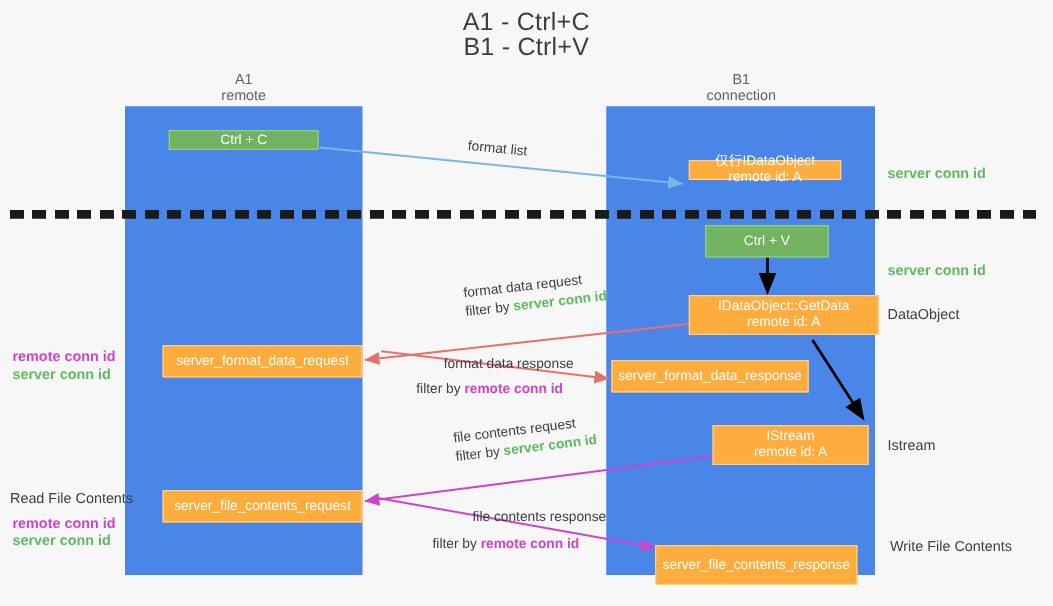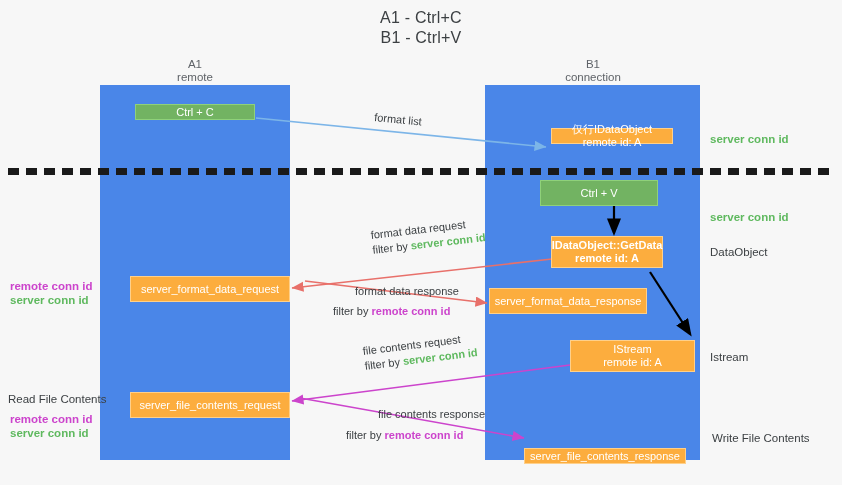--- a/index.html
+++ b/index.html
@@ -20,21 +20,21 @@
     inset: 0;
     background: #f7f7f7;
   }
   
   .title {
     position: absolute;
     left: 0;
     right: 0;
     top: 8px;
     text-align: center;
-    font-size: 16px;
+    font-size: 20px;
     color: #3c4043;
     line-height: 20px;
     letter-spacing: .2px;
   }
   .title div { white-space: nowrap; }
 
   
   .col-head {
     position: absolute;
     text-align: center;
@@ -171,25 +171,25 @@
 
   <div class="node green" style="left:135px; top:104px; width:120px; height:16px;">
     <span class="ln">Ctrl + C</span>
   </div>
 
   <div class="node orange" style="left:551px; top:128px; width:122px; height:16px;">
     <span class="ln">仅行IDataObject</span>
     <span class="ln">remote id: A</span>
   </div>
 
-  <div class="node green" style="left:540px; top:180px; width:118px; height:26px;">
+  <div class="node green" style="left:564px; top:180px; width:99px; height:26px;">
     <span class="ln">Ctrl + V</span>
   </div>
 
-  <div class="node orange" style="left:551px; top:236px; width:112px; height:32px;font-weight:bold;">
+  <div class="node orange" style="left:551px; top:236px; width:152px; height:32px;">
     <span class="ln">IDataObject::GetData</span>
     <span class="ln">remote id: A</span>
   </div>
 
   <div class="node orange" style="left:130px; top:276px; width:160px; height:26px;text-align:center;">
     <span class="ln">server_format_data_request</span>
   </div>
 
   <div class="node orange" style="left:489px; top:288px; width:158px; height:26px;">
     <span class="ln">server_format_data_response</span>
@@ -197,21 +197,21 @@
 
   <div class="node orange" style="left:570px; top:340px; width:125px; height:32px;">
     <span class="ln">IStream</span>
     <span class="ln">remote id: A</span>
   </div>
 
   <div class="node orange" style="left:130px; top:392px; width:160px; height:26px;">
     <span class="ln">server_file_contents_request</span>
   </div>
 
-  <div class="node orange" style="left:524px; top:448px; width:162px; height:16px;">
+  <div class="node orange" style="left:524px; top:436px; width:162px; height:32px;">
     <span class="ln">server_file_contents_response</span>
   </div>
 
   <div id="divider"></div>
 
   <div class="elabel" style="left:375px; top:110px; transform:rotate(5.5deg);">
     <span>format list</span>
   </div>
 
   <div class="elabel" style="left:370px; top:228px; transform:rotate(-6.5deg);">

